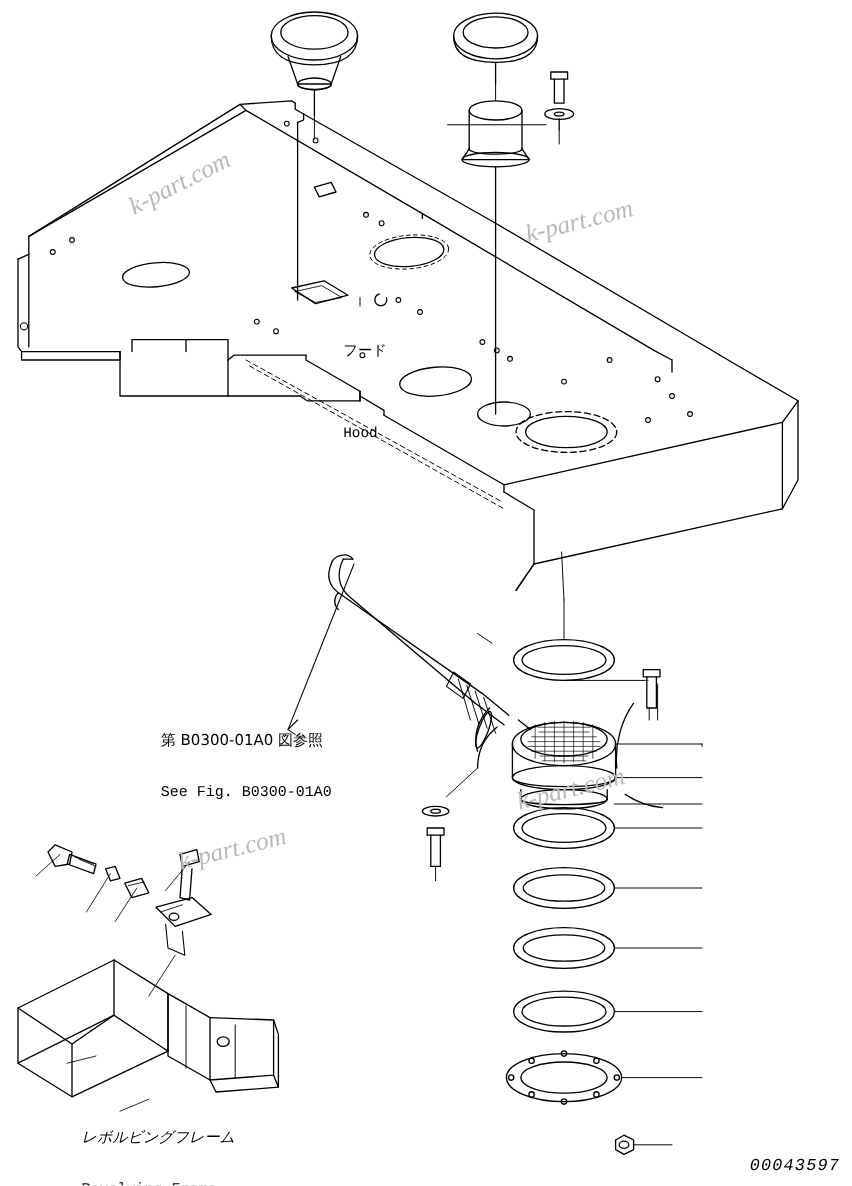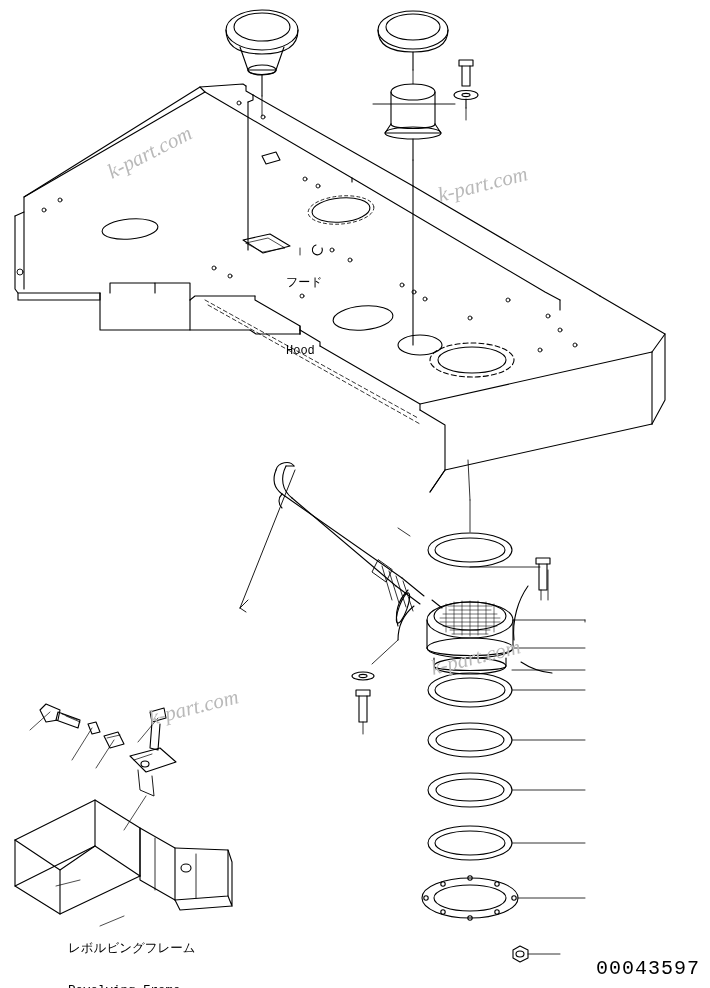--- a/index.html
+++ b/index.html
@@ -26,47 +26,48 @@
   }
   .lbl {
     position: absolute;
     font-family: "Liberation Mono", monospace;
     color: #000000;
     white-space: pre;
     line-height: 1.15;
   }
   #label-hood {
     left: 286px;
-    top: 248px;
+    top: 258px;
     font-size: 12px;
   }
   #label-hood .jp { font-family: "DejaVu Sans", sans-serif; display:block; }
   #label-hood .en { display:block;margin-top:28px; }
   #label-seefig {
     left: 134px;
     top: 581px;
     font-size: 12.5px;
   }
   #label-seefig .jp { font-family: "DejaVu Sans", sans-serif; display:block; }
   #label-seefig .en { display:block; }
   #label-revolving {
     left: 68px;
     top: 912px;
     font-size: 12.5px;
   }
-  #label-revolving .jp { font-family: "DejaVu Sans", sans-serif; display:block; }
+  #label-revolving .jp { font-family: "DejaVu Sans", sans-serif; display:block;font-style:italic; }
   #label-revolving .en { display:block; }
   #drawing-number {
     position: absolute;
     right: 10px;
     bottom: 8px;
     font-family: "Liberation Mono", monospace;
-    font-size: 20px;
+    font-size: 14px;
     letter-spacing: 1px;
     color: #000;
+    font-style: italic;
   }
   .wm {
     position: absolute;
     font-family: "Liberation Serif", serif;
     font-style: italic;
     color: #b9b9b9;
     font-size: 21px;
     white-space: nowrap;
     user-select: none;
   }
@@ -396,20 +397,24 @@
       </g>
 
     </g>
   </svg>
 
   <div class="lbl" id="label-hood">
     <span class="jp">フード</span>
     <span class="en">Hood</span>
   </div>
 
+  <div class="lbl" id="label-seefig">
+    <span class="jp">第 B0300-01A0 図参照</span>
+    <span class="en">See Fig. B0300-01A0</span>
+  </div>
 
   <div class="lbl" id="label-revolving">
     <span class="jp">レボルビングフレーム</span>
     <span class="en">Revolving Frame</span>
   </div>
 
   <div id="drawing-number">00043597</div>
 
   <div class="wm" id="wm1">k-part.com</div>
   <div class="wm" id="wm2">k-part.com</div>

